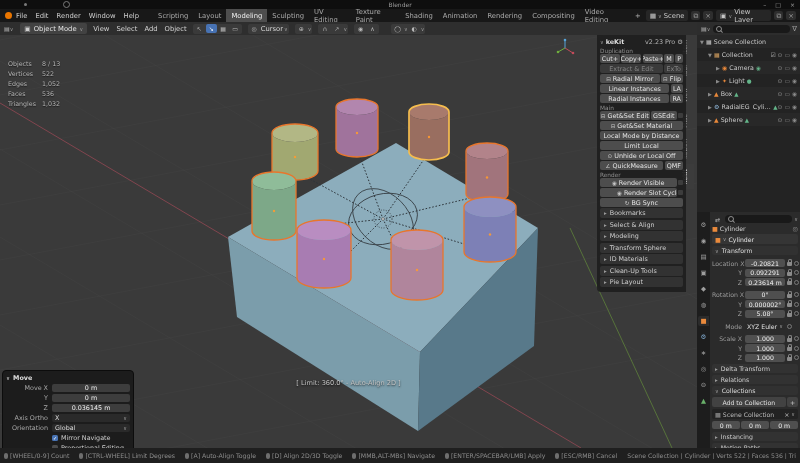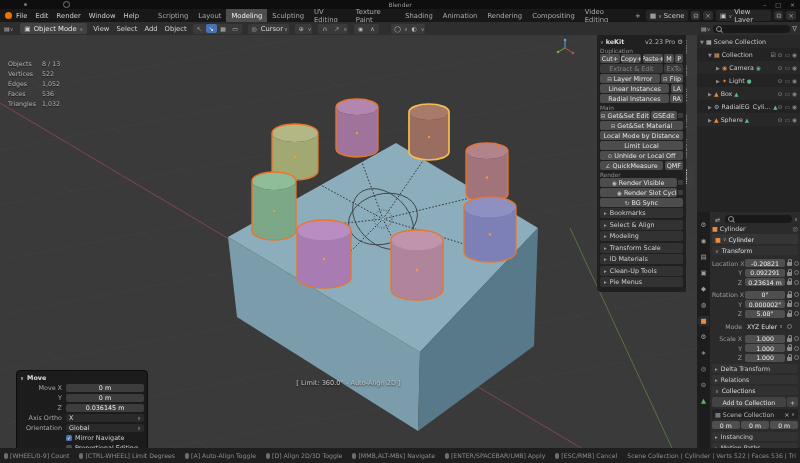--- a/index.html
+++ b/index.html
@@ -41,21 +41,21 @@
   #scene-holder,  #scene-holder svg{position:absolute;top:0;left:0;width:697px;height:413px;}
   .vp-overlay{position:absolute;left:8px;top:4px;color:#d8d8d8;font-size:6.8px;text-shadow:0 1px 1px rgba(0,0,0,.7);}
   .vp-overlay .l2{color:#aeaeae;font-size:6.3px;margin-top:2px;}
   #vp-stats{position:absolute;left:8px;top:23px;font-size:6.3px;color:#b4b4b4;text-shadow:0 1px 1px rgba(0,0,0,.6);}
   .statrow{display:flex;height:10px;align-items:center;}
   .statrow .sl{width:34px;}
   .hud{position:absolute;left:0;width:697px;text-align:center;text-shadow:0 1px 2px rgba(0,0,0,.8);}
   .hud-limit{top:344px;font-size:6.6px;color:#c2c2c2;}
   .hud-tool{top:353px;font-size:9.5px;color:#ebebeb;}
   
-  .movepanel{position:absolute;left:16px;top:335px;width:124px;background:rgba(26,26,26,.93);
+  .movepanel{position:absolute;left:2px;top:335px;width:124px;background:rgba(26,26,26,.93);
     border:1px solid #0c0c0c;border-radius:4px;padding:2px 3px 3px 3px;font-size:6.4px;z-index:20;}
   .mp-title{color:#e0e0e0;font-weight:bold;height:9px;display:flex;align-items:center;gap:3px;}
   .mp-row{display:flex;align-items:center;height:9px;margin-top:1px;}
   .mp-lbl{width:42px;text-align:right;padding-right:4px;color:#a8a8a8;}
   .mp-field{flex:1;background:#3d3d3d;border-radius:2px;height:8px;display:flex;align-items:center;
     justify-content:center;color:#efefef;}
   .mp-drop{flex:1;background:#2a2a2a;border-radius:2px;height:8px;display:flex;align-items:center;
     padding:0 3px;color:#dcdcdc;}
   .mp-drop .dd{margin-left:auto;}
   .mp-check{display:flex;align-items:center;gap:3px;height:9px;margin-top:1px;padding-left:46px;color:#cdcdcd;}
@@ -413,21 +413,21 @@
         <div class="kbtn dim" style="flex: 1 1 0px;">
           <span>Extract &amp; Edit</span>
         </div>
         <div class="kbtn dim" style="flex: 0 0 auto;">
           <span>ExTo</span>
         </div>
       </div>
       <div class="krow">
         <div class="kbtn" style="flex: 1 1 0px;">
           <span class="kic">⊟</span>
-          <span>Layer Mirror</span>
+          <span>Radial Mirror</span>
         </div>
         <div class="kbtn" style="flex: 0 0 auto;">
           <span class="kic">⊟</span>
           <span>Flip</span>
         </div>
       </div>
       <div class="krow">
         <div class="kbtn" style="flex: 1 1 0px;">
           <span>Linear Instances</span>
         </div>
@@ -515,33 +515,33 @@
       <div class="kcollapse">
         <span class="ar">▸</span>
         <span>Select &amp; Align</span>
       </div>
       <div class="kcollapse">
         <span class="ar">▸</span>
         <span>Modeling</span>
       </div>
       <div class="kcollapse">
         <span class="ar">▸</span>
-        <span>Transform Scale</span>
+        <span>Transform Sphere</span>
       </div>
       <div class="kcollapse">
         <span class="ar">▸</span>
         <span>ID Materials</span>
       </div>
       <div class="kcollapse">
         <span class="ar">▸</span>
         <span>Clean-Up Tools</span>
       </div>
       <div class="kcollapse">
         <span class="ar">▸</span>
-        <span>Pie Menus</span>
+        <span>Pie Layout</span>
       </div>
     </div>
 </div>
 <div class="sidetabs" id="kekit-tabs">
     <div class="sidetab">Item</div>
     <div class="sidetab">Tool</div>
     <div class="sidetab">View</div>
     <div class="sidetab">Misc</div>
     <div class="sidetab">keDim</div>
     <div class="sidetab active">kekit</div>

